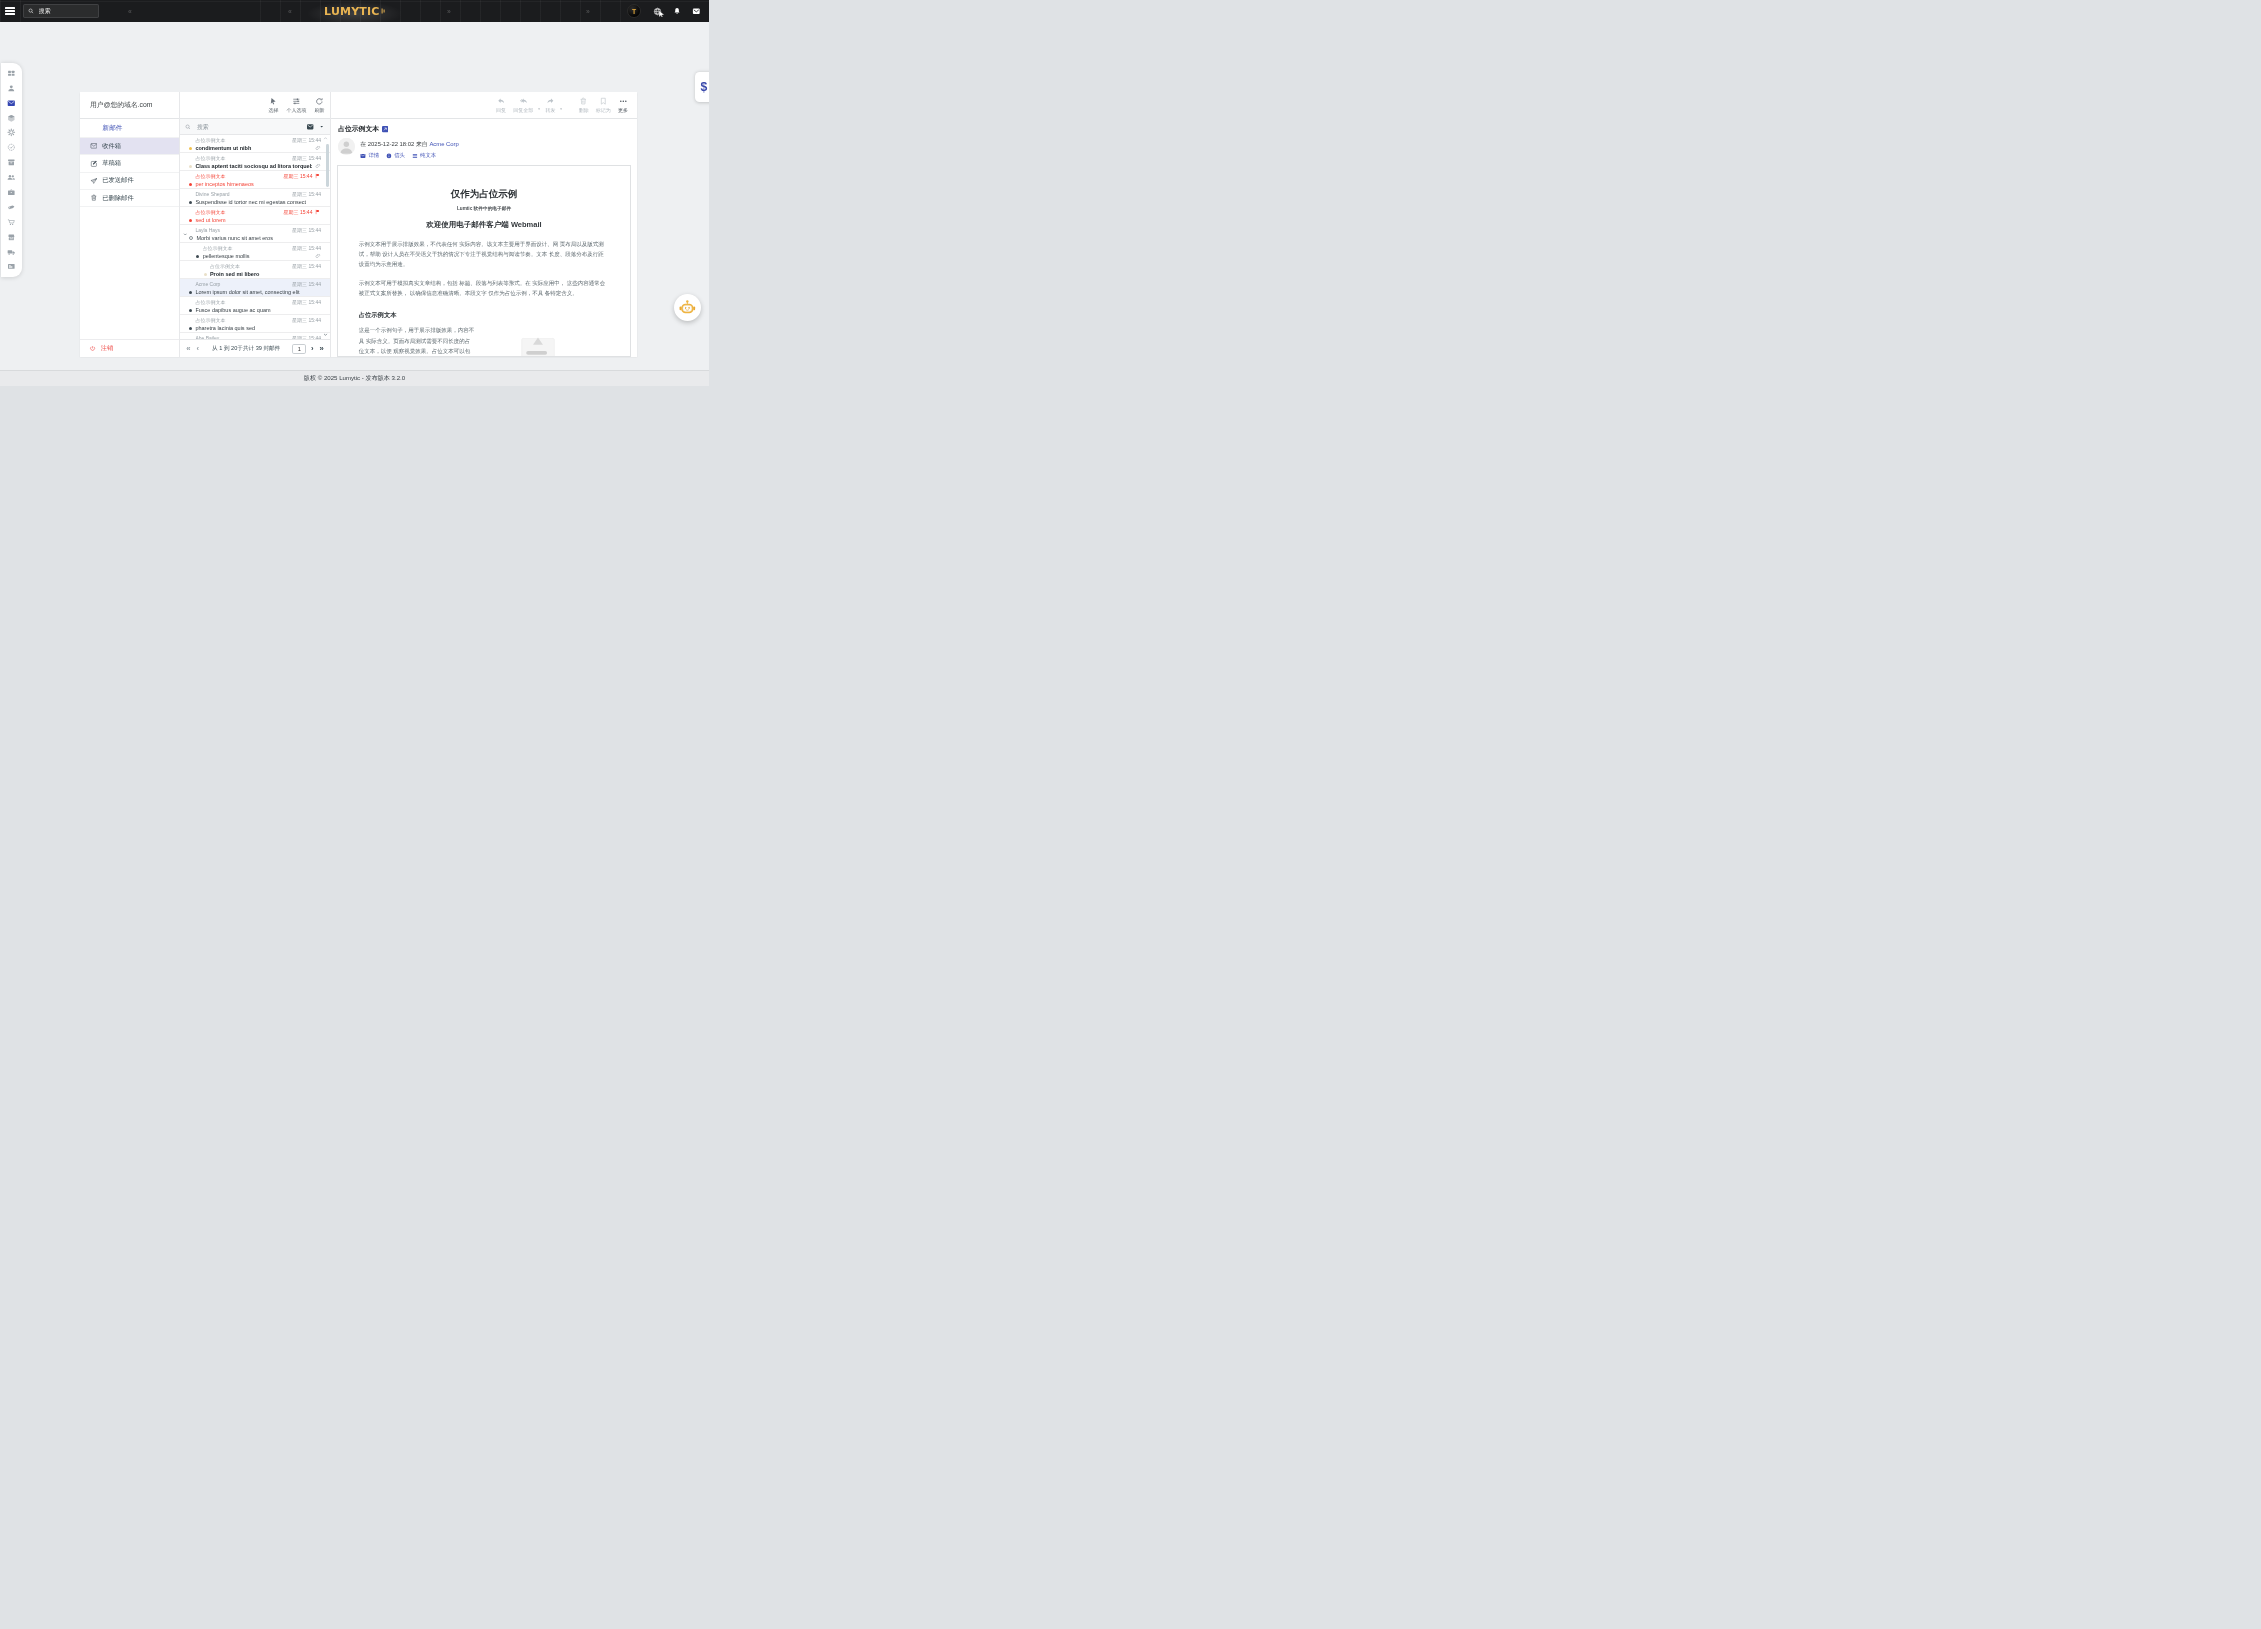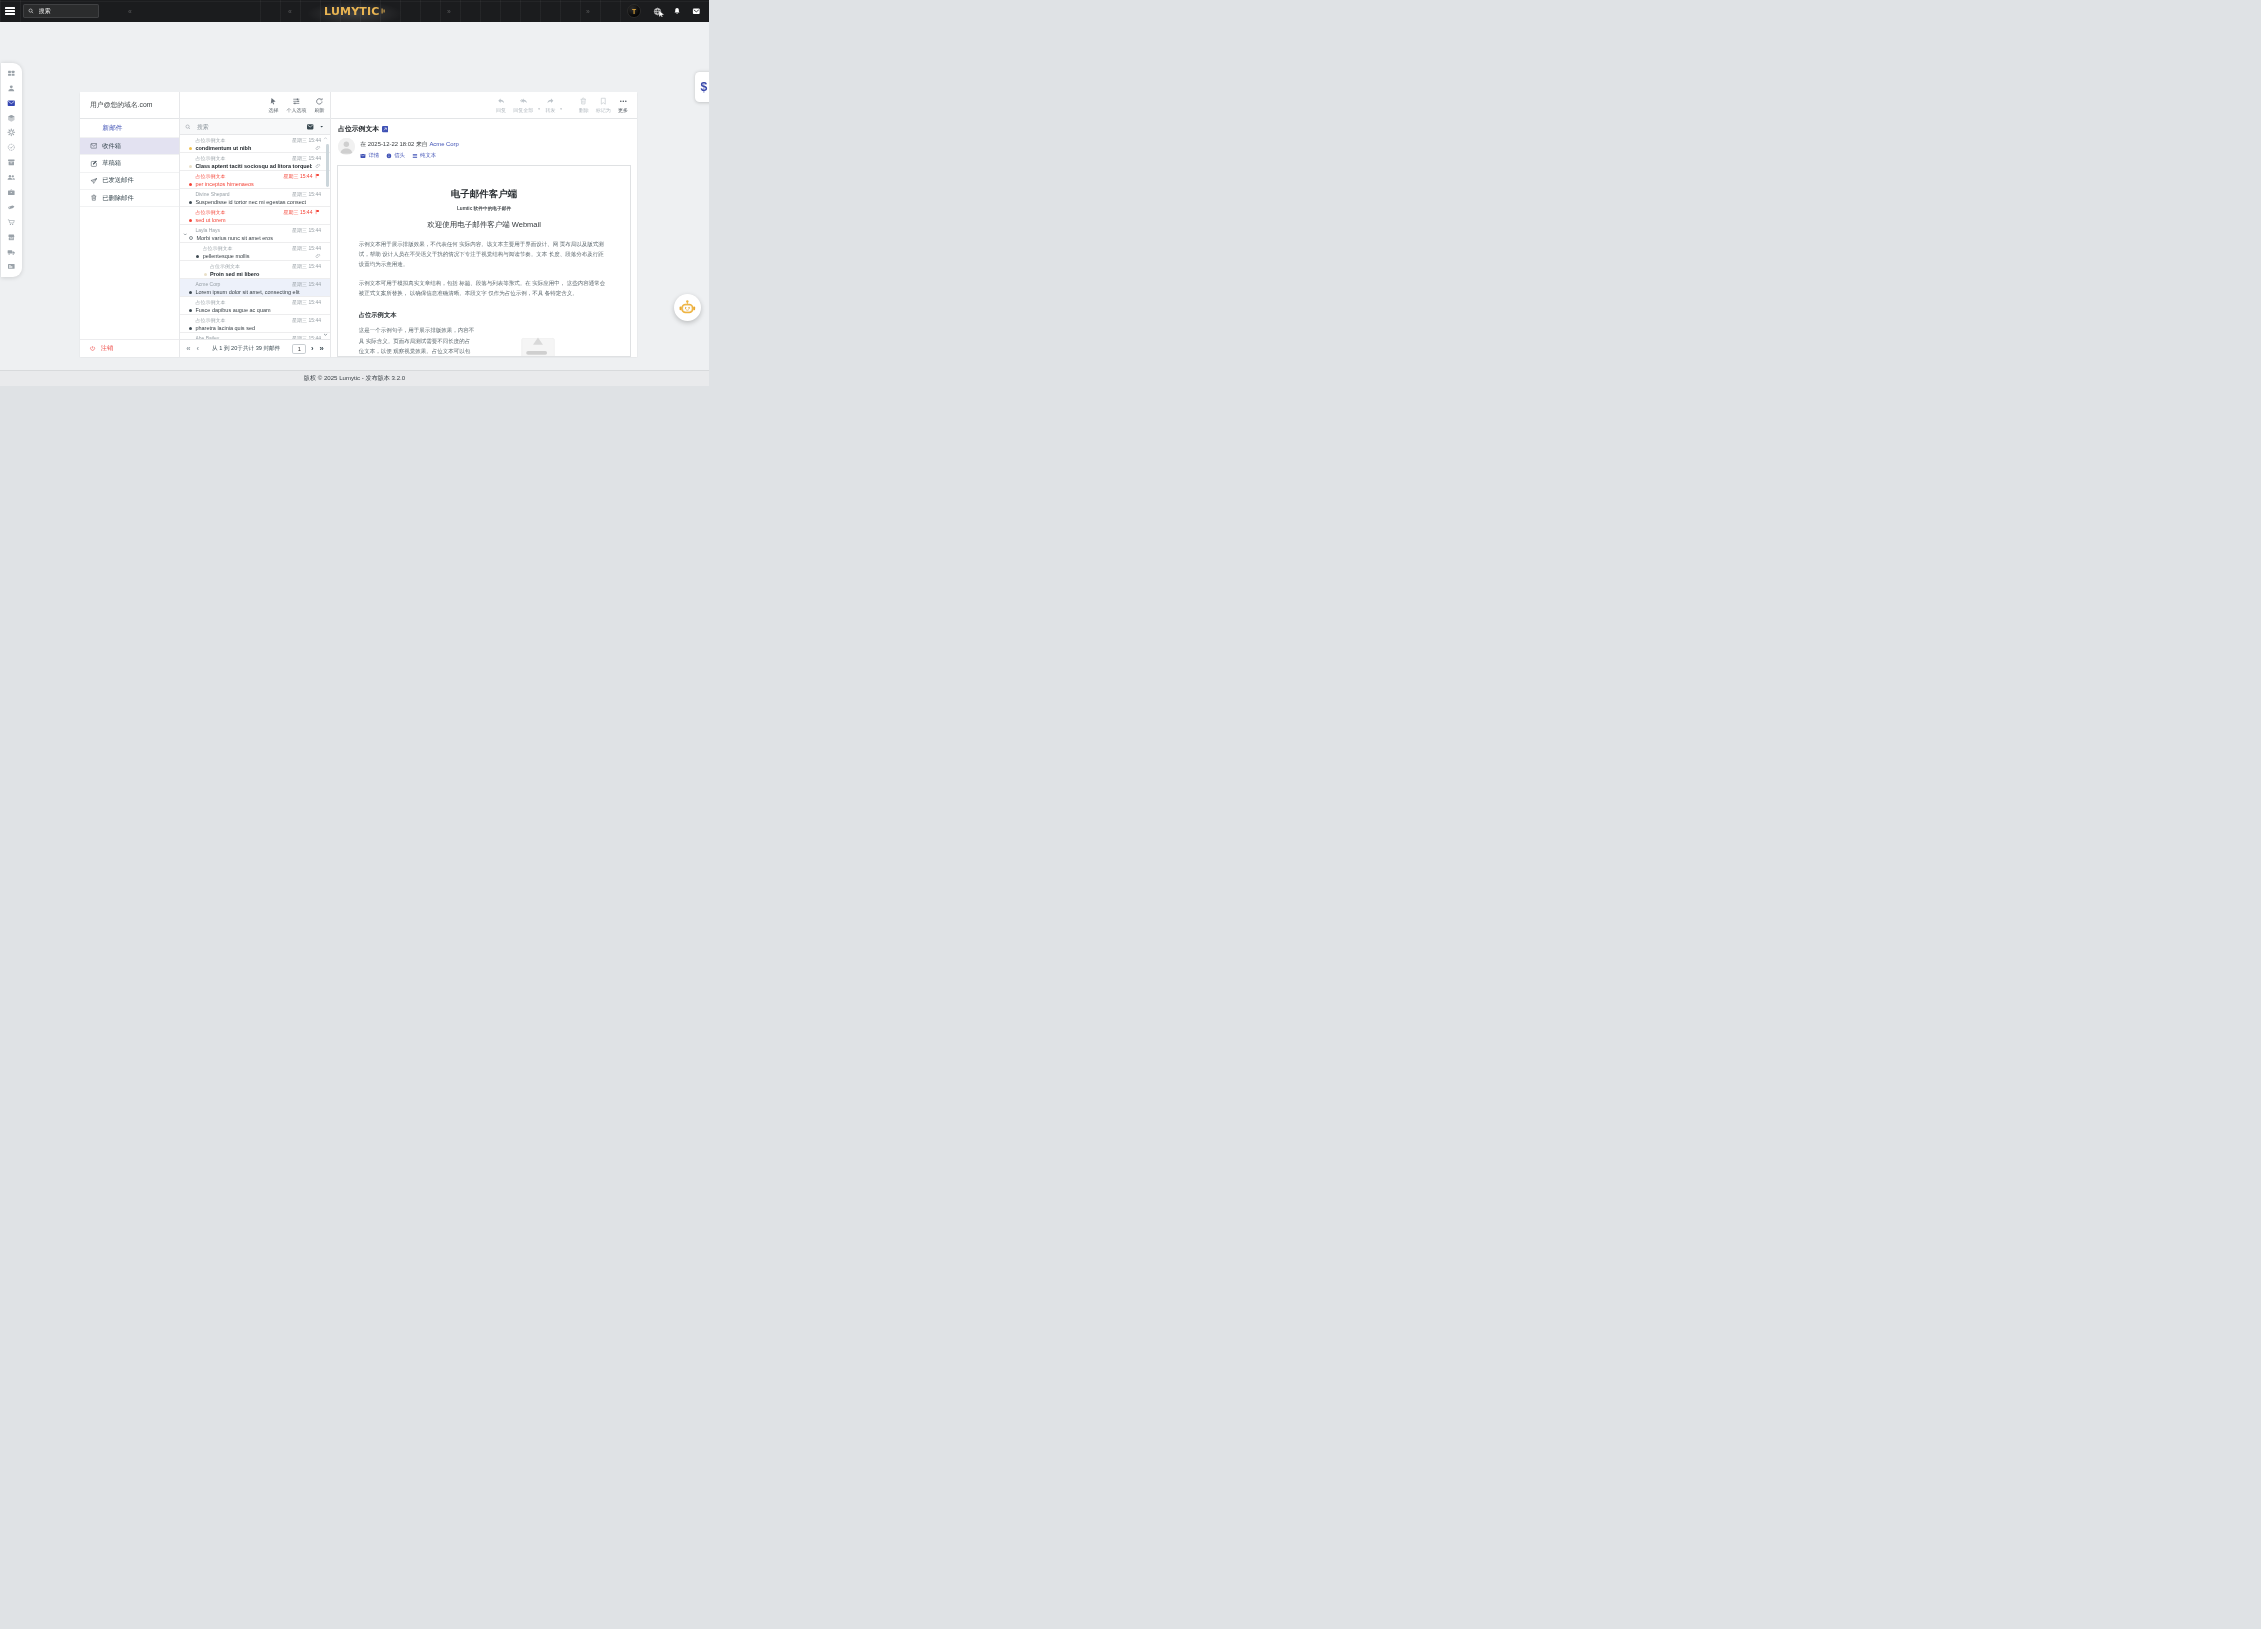--- a/index.html
+++ b/index.html
@@ -130,21 +130,21 @@
   .mline{font-size:5.9px;color:#3c4043;margin-top:1.4px}
   .msender{color:#3f51b5;text-decoration:none;cursor:pointer}
   .mactions{display:flex;gap:6.8px;margin-top:3.2px}
   .maction{display:flex;align-items:center;gap:2.3px;color:#3f51b5;font-size:5.4px;text-decoration:none;cursor:pointer}
   .maction .icon{width:5.9px;height:5.9px}
 
   
   .mframe{margin:3.6px 6.3px 0;border:0.5px solid #dfe1e3;background:#fff;padding:17px 20.4px 13.6px;overflow:hidden;flex:1}
   .m-title{margin:4.5px 0 0;text-align:center;font-size:9.5px;font-weight:800;color:#2a2f33}
   .m-sub{margin-top:4.1px;text-align:center;font-size:4.7px;font-weight:bold;color:#4a4f53}
-  .m-welcome{margin:9px 0 0;text-align:center;font-size:7.5px;font-weight:400;color:#33383c}
+  .m-welcome{margin:9px 0 0;text-align:center;font-size:7.5px;font-weight:700;color:#33383c}
   .m-p{margin:10px 0 0;font-size:5.5px;line-height:1.78;color:#5d686e}
   .m-h3{margin:11.8px 0 0;font-size:6.3px;font-weight:800;color:#2f3539}
   .m-row{display:flex;gap:14.5px;margin-top:3.6px}
   .m-p3{flex:0 0 117px;margin:1.8px 0 0;font-size:5.5px;line-height:1.95;color:#5d686e}
   .m-illu{width:96px;margin-top:10px;flex:0 0 96px}
 
   
   .footer{position:absolute;left:0;right:0;bottom:0;height:15px;background:#e9eaec;border-top:0.5px solid #d8dadc;
     display:flex;align-items:center;justify-content:center;font-size:6.1px;color:#383f45;z-index:3}
 
@@ -757,21 +757,21 @@
                       <rect x="3" y="16.2" width="18" height="2.8" rx="1"></rect>
                     </svg>
                   </span>
      <span>纯文本</span>
    </a>
               </div>
           </div>
         </div>
       </div>
       <div class="mframe">
-        <h2 class="m-title">电子邮件客户端</h2>
+        <h2 class="m-title">仅作为占位示例</h2>
         <div class="m-sub">Lumtic 软件中的电子邮件</div>
         <h3 class="m-welcome">欢迎使用电子邮件客户端 Webmail</h3>
         <p class="m-p">示例文本用于展示排版效果，不代表任何 实际内容。该文本主要用于界面设计、网 页布局以及版式测试，帮助 设计人员在不受语义干扰的情况下专注于视觉结构与阅读节奏。文本 长度、段落分布及行距 设置均为示意用途。</p>
         <p class="m-p">示例文本可用于模拟真实文章结构，包括 标题、段落与列表等形式。在 实际应用中， 这些内容通常会被正式文案所替换， 以确保信息准确清晰。本段文字 仅作为占位示例，不具 备特定含义。</p>
         <h4 class="m-h3">占位示例文本</h4>
         <div class="m-row">
           <p class="m-p3">这是一个示例句子，用于展示排版效果，内容不具 实际含义。页面布局测试需要不同长度的占位文本，以便 观察视觉效果。占位文本可以包括短句，也可以包含稍 长的说明性句子。本段文字用于模拟真实文案的结构，但不承载任何信息。设计师可以通过这些示例内容调整行高、间距和字体样式。这里的文本仅为填充用途，用于帮助快速完成界面原型。为了更好地测试列表或段落显示，可以使用各种 长度的占位句子。占位示例也可以模拟标题正文段落以及 辅助说明文本。在实际应用中，这些句子会被正式内容所替换，以确保信息准确。 这种多样化的文本布局有助于提高页面的可读性和视觉平衡。</p>
           <div class="m-illu">
             <svg viewBox="0 0 212 190">
               <rect x="15" y="78" width="180" height="94" rx="4" fill="#efefef"></rect>

